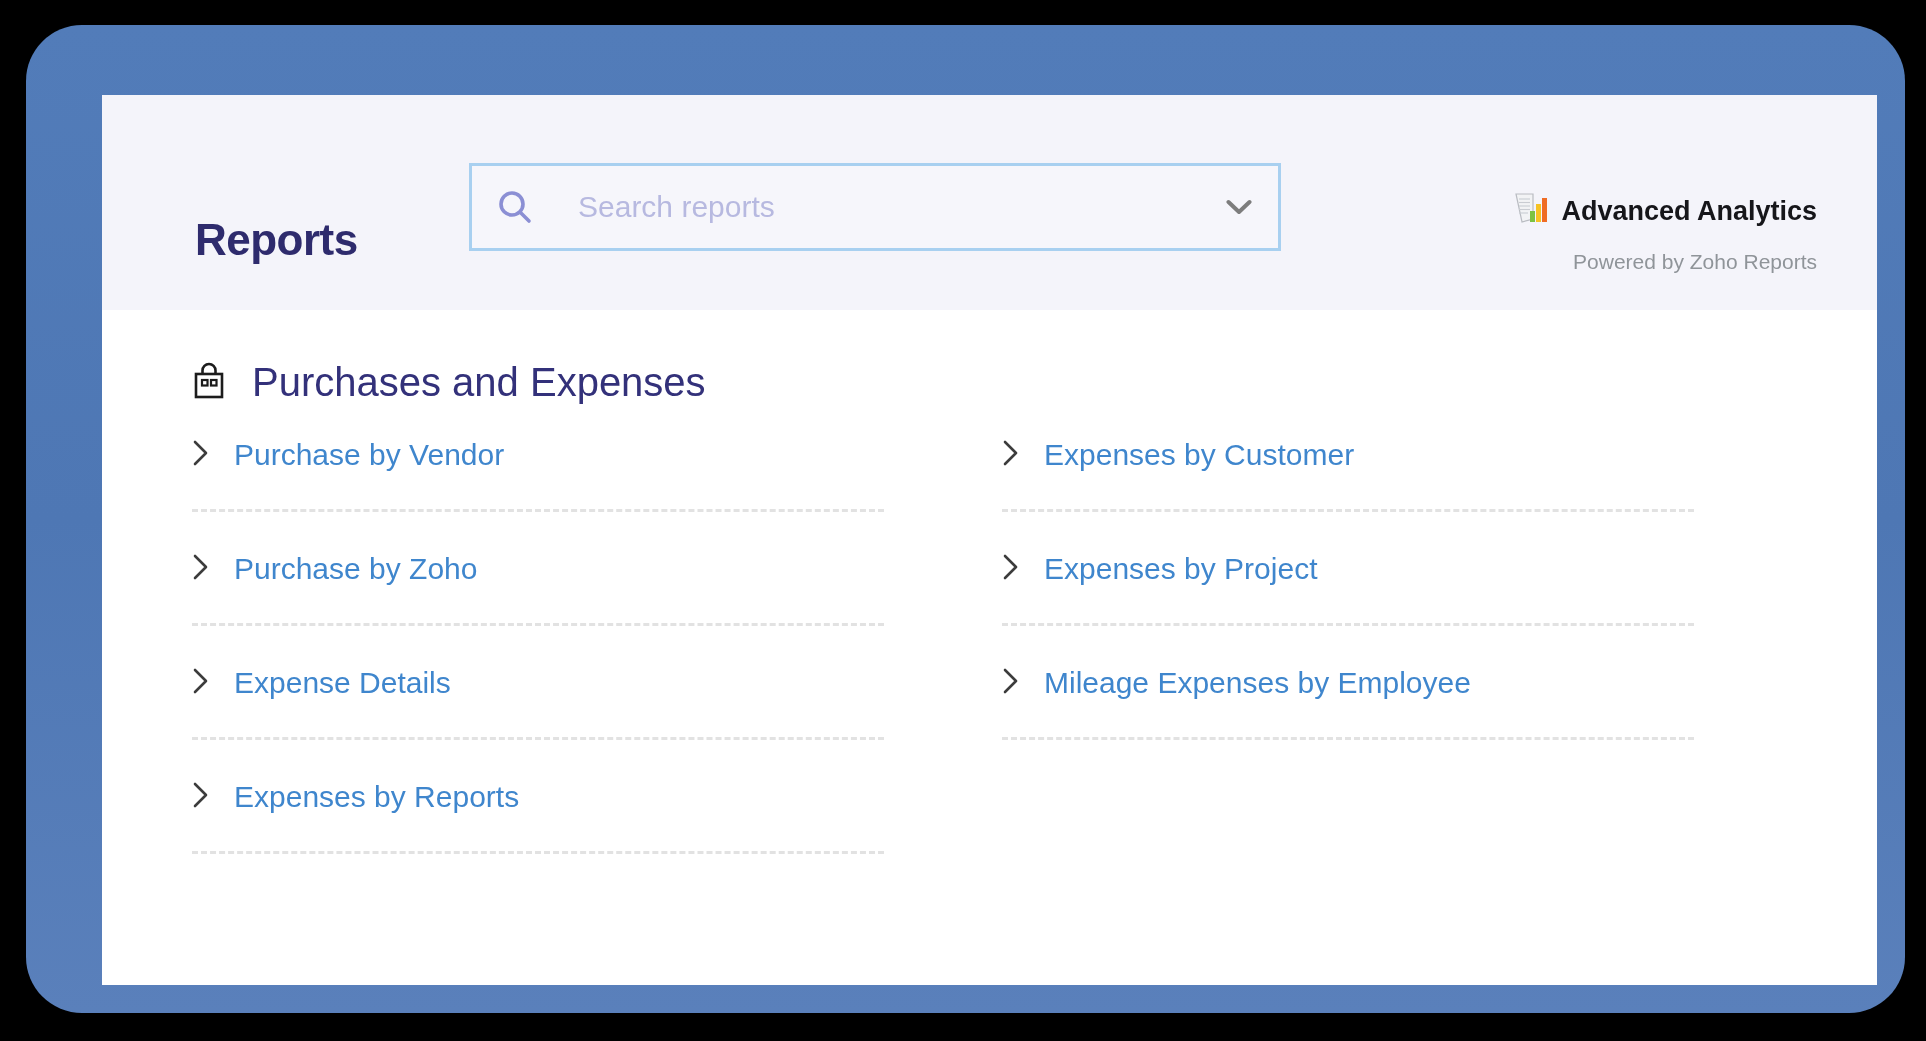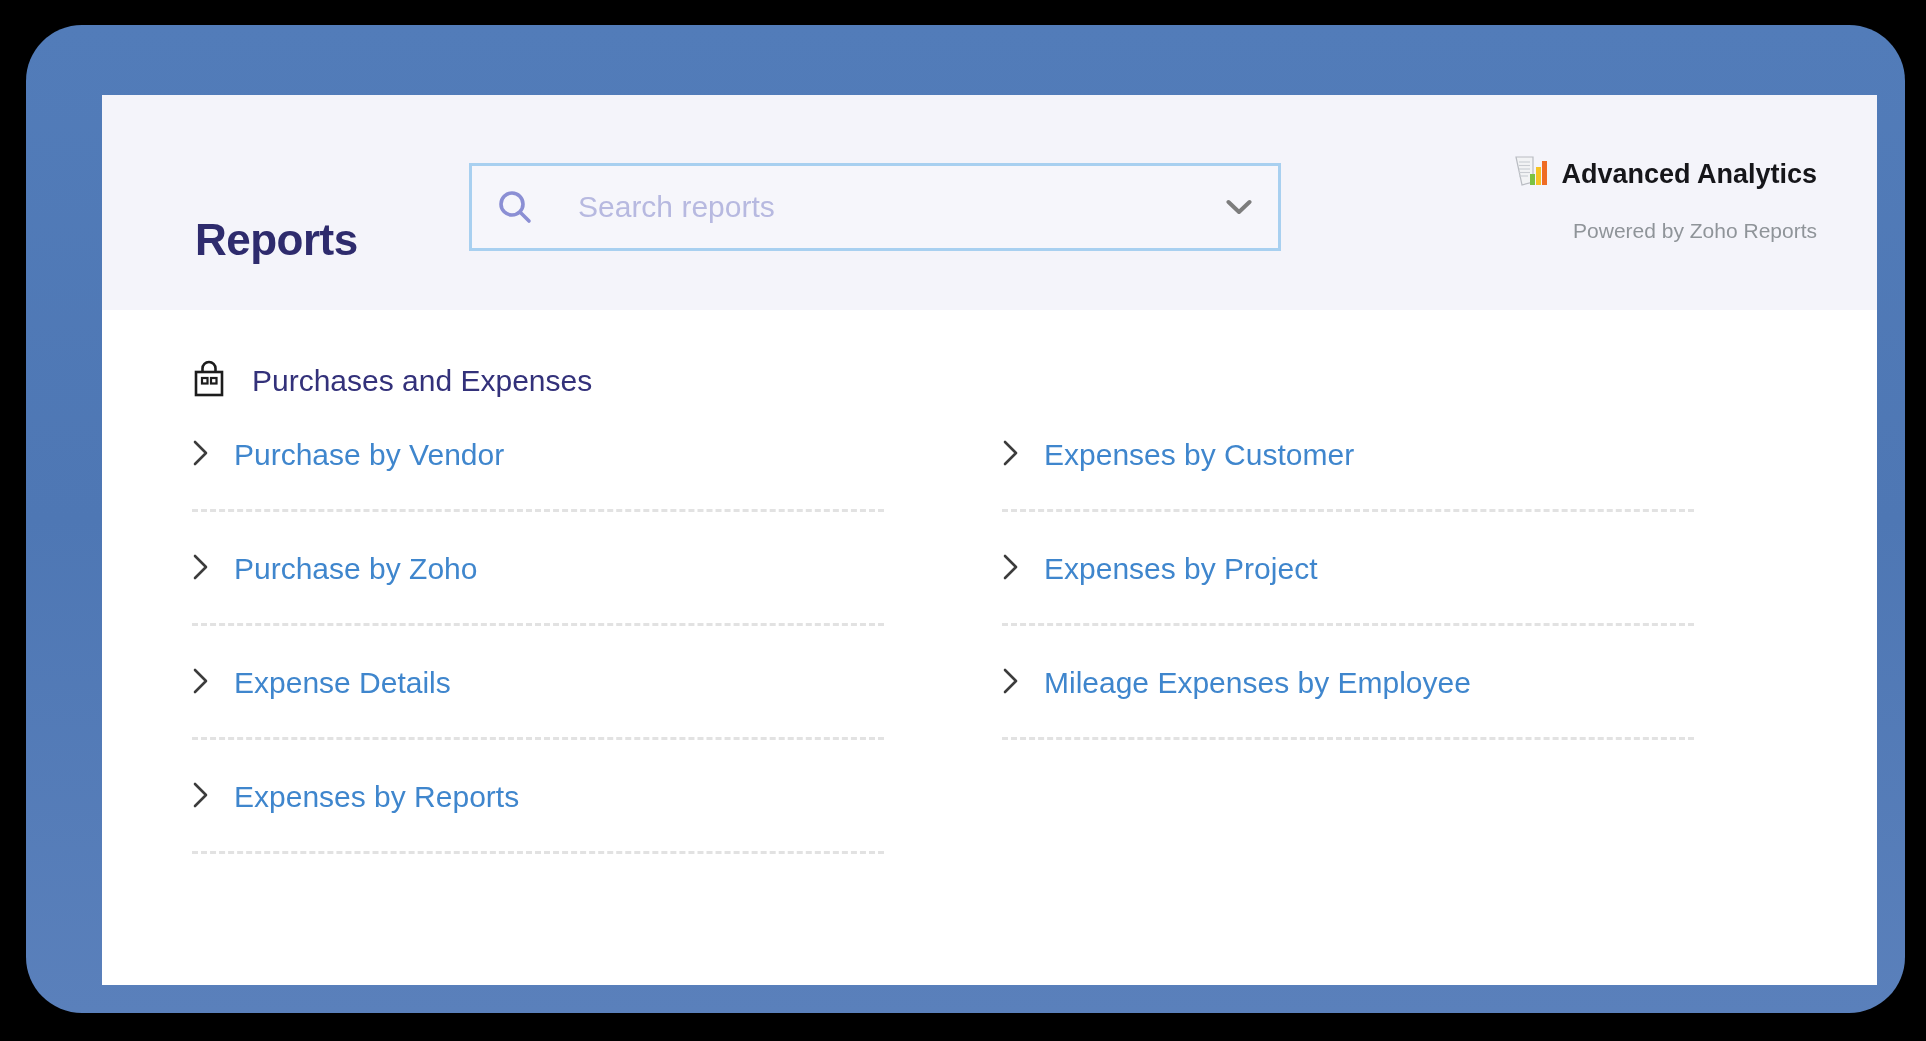--- a/index.html
+++ b/index.html
@@ -112,29 +112,30 @@
     right: 60px;
     top: 60px;
     width: 420px;
     text-align: right;
   }
   #branding-title-row {
     display: flex;
     align-items: center;
     justify-content: flex-end;
     gap: 12px;
+    margin-top: 37px;
   }
   #branding-title {
     font-size: 27px;
     font-weight: bold;
     color: #16161a;
     white-space: nowrap;
   }
   #branding-subtitle {
-    margin-top: 26px;
+    margin-top: 20px;
     font-size: 21px;
     color: #8f9499;
     white-space: nowrap;
   }
   .brand-icon {
     display: block;
   }
 
   
   #content-area {
@@ -152,21 +153,21 @@
     top: 50px;
     display: flex;
     align-items: center;
     gap: 26px;
   }
   #section-icon {
     display: block;
     flex: 0 0 auto;
   }
   #section-title {
-    font-size: 30px;
+    font-size: 40px;
     color: #33317a;
     white-space: nowrap;
   }
 
   #report-columns {
     position: absolute;
     left: 90px;
     top: 128px;
     width: 1600px;
     display: flex;

